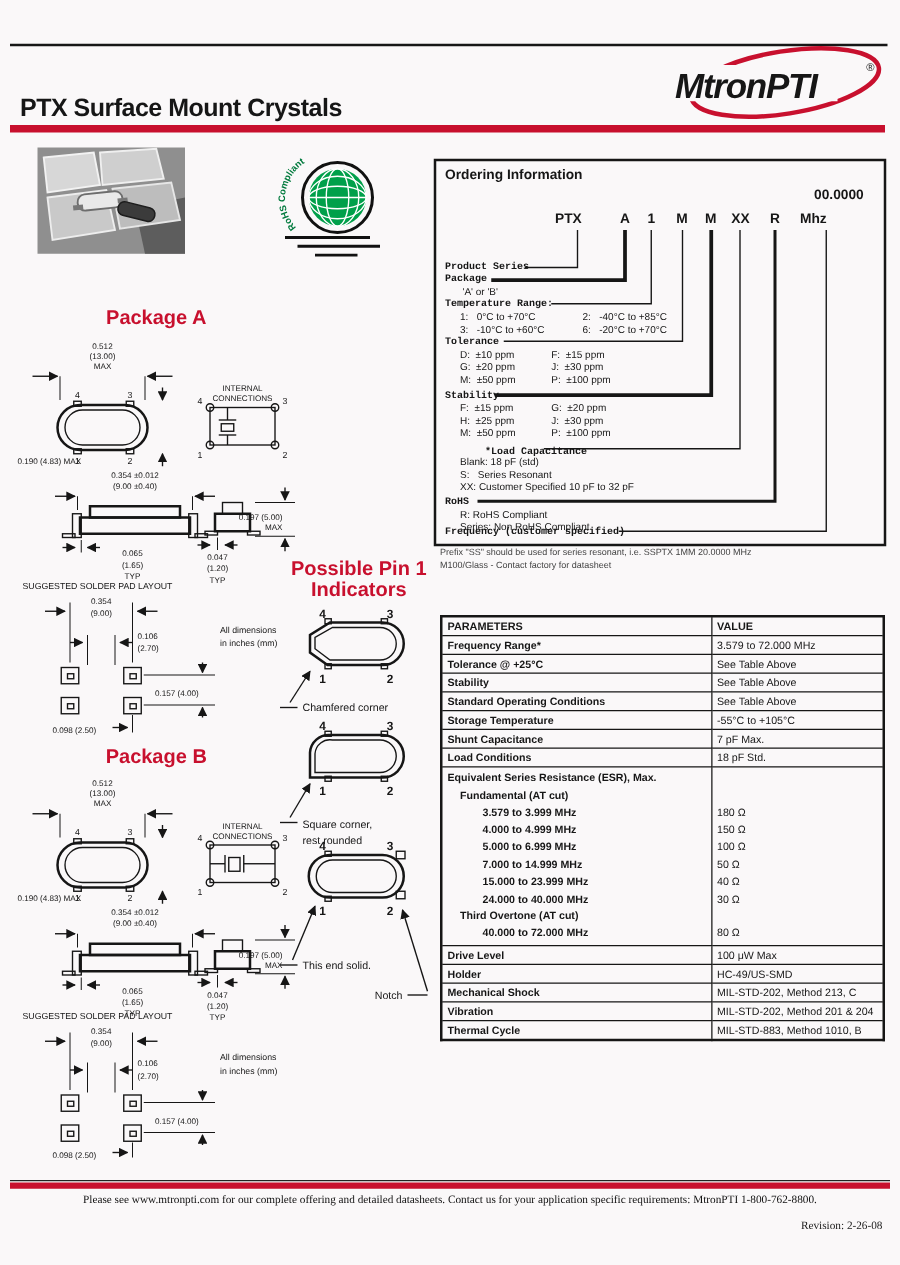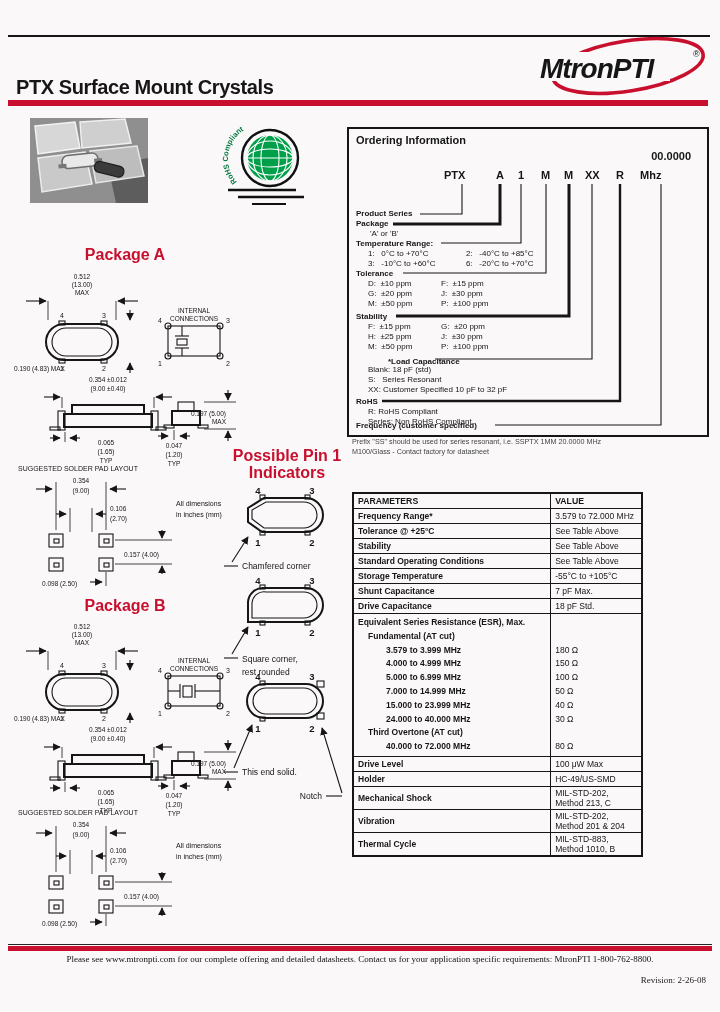--- a/index.html
+++ b/index.html
@@ -9,25 +9,25 @@
   
   .top-rule{left:8px;top:35px;width:702px;height:2px;background:var(--ink,#161616);}
   .page-title{left:16px;top:76px;font-size:20px;font-weight:bold;letter-spacing:-0.4px;}
   .red-bar{left:8px;top:100px;width:700px;height:6px;background:var(--red,#c8102e);}
   
   .obox{left:347px;top:127px;width:358px;height:306px;border:2px solid var(--ink,#161616);}
   .obox .t{position:absolute;white-space:pre;}
   .ot{font-size:11px;font-weight:bold;}
   .oc{font-size:11px;font-weight:bold;}
   .of{font-size:11px;font-weight:bold;text-align:right;}
-  .ol{font-size:8px;font-weight:bold;}
+  .ol{font-size:8px;font-weight:bold;font-family:Liberation Mono, monospace;}
   .os{font-size:8px;}
   .onote{left:352px;top:437px;font-size:7.2px;color:#444;line-height:10px;}
   
-  .ptable{position:absolute;left:352px;top:492px;width:291px;border-collapse:collapse;
+  .ptable{position:absolute;left:352px;top:492px;width:356px;border-collapse:collapse;
           border:2px solid var(--ink,#161616);font-size:8.5px;}
   .ptable td,.ptable th{border:1.5px solid var(--ink,#161616);padding:1px 4px;height:12px;vertical-align:middle;}
   .ptable th{text-align:left;font-weight:bold;font-size:8.7px;}
   .ptable td.pn{font-weight:bold;width:208px;}
   .ptable td.pv{width:132px;font-weight:normal;}
   .ptable td.esr{vertical-align:top;padding-top:2px;padding-bottom:2px;}
   .tl{height:13.8px;line-height:13.8px;white-space:pre;}
   .i1{padding-left:10px;}.i2{padding-left:28px;}
   .footnote{left:353px;top:845px;width:354px;font-size:8.3px;line-height:11px;color:#222;}
   
@@ -489,21 +489,21 @@
         </tr>
     <tr>
           <td class="pn">Storage Temperature</td>
           <td class="pv">-55°C to +105°C</td>
         </tr>
     <tr>
           <td class="pn">Shunt Capacitance</td>
           <td class="pv">7 pF Max.</td>
         </tr>
     <tr>
-          <td class="pn">Drive Capacitance</td>
+          <td class="pn">Load Conditions</td>
           <td class="pv">18 pF Std.</td>
         </tr>
     <tr>
       <td class="pn esr">
         <div class="tl">Equivalent Series Resistance (ESR), Max.</div>
         <div class="tl i1">Fundamental (AT cut)</div>
         <div class="tl i2">3.579 to 3.999 MHz</div>
         <div class="tl i2">4.000 to 4.999 MHz</div>
         <div class="tl i2">5.000 to 6.999 MHz</div>
         <div class="tl i2">7.000 to 14.999 MHz</div>

